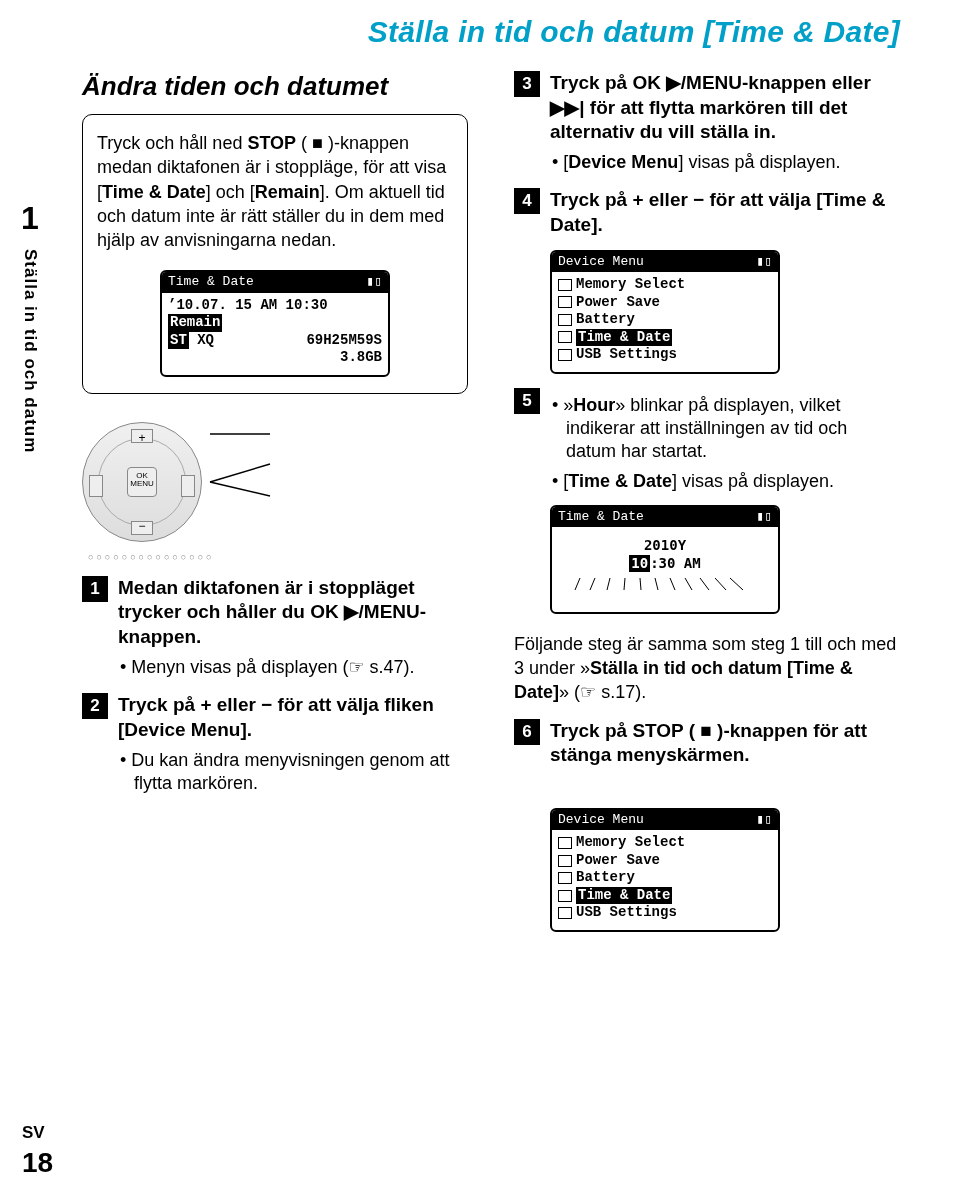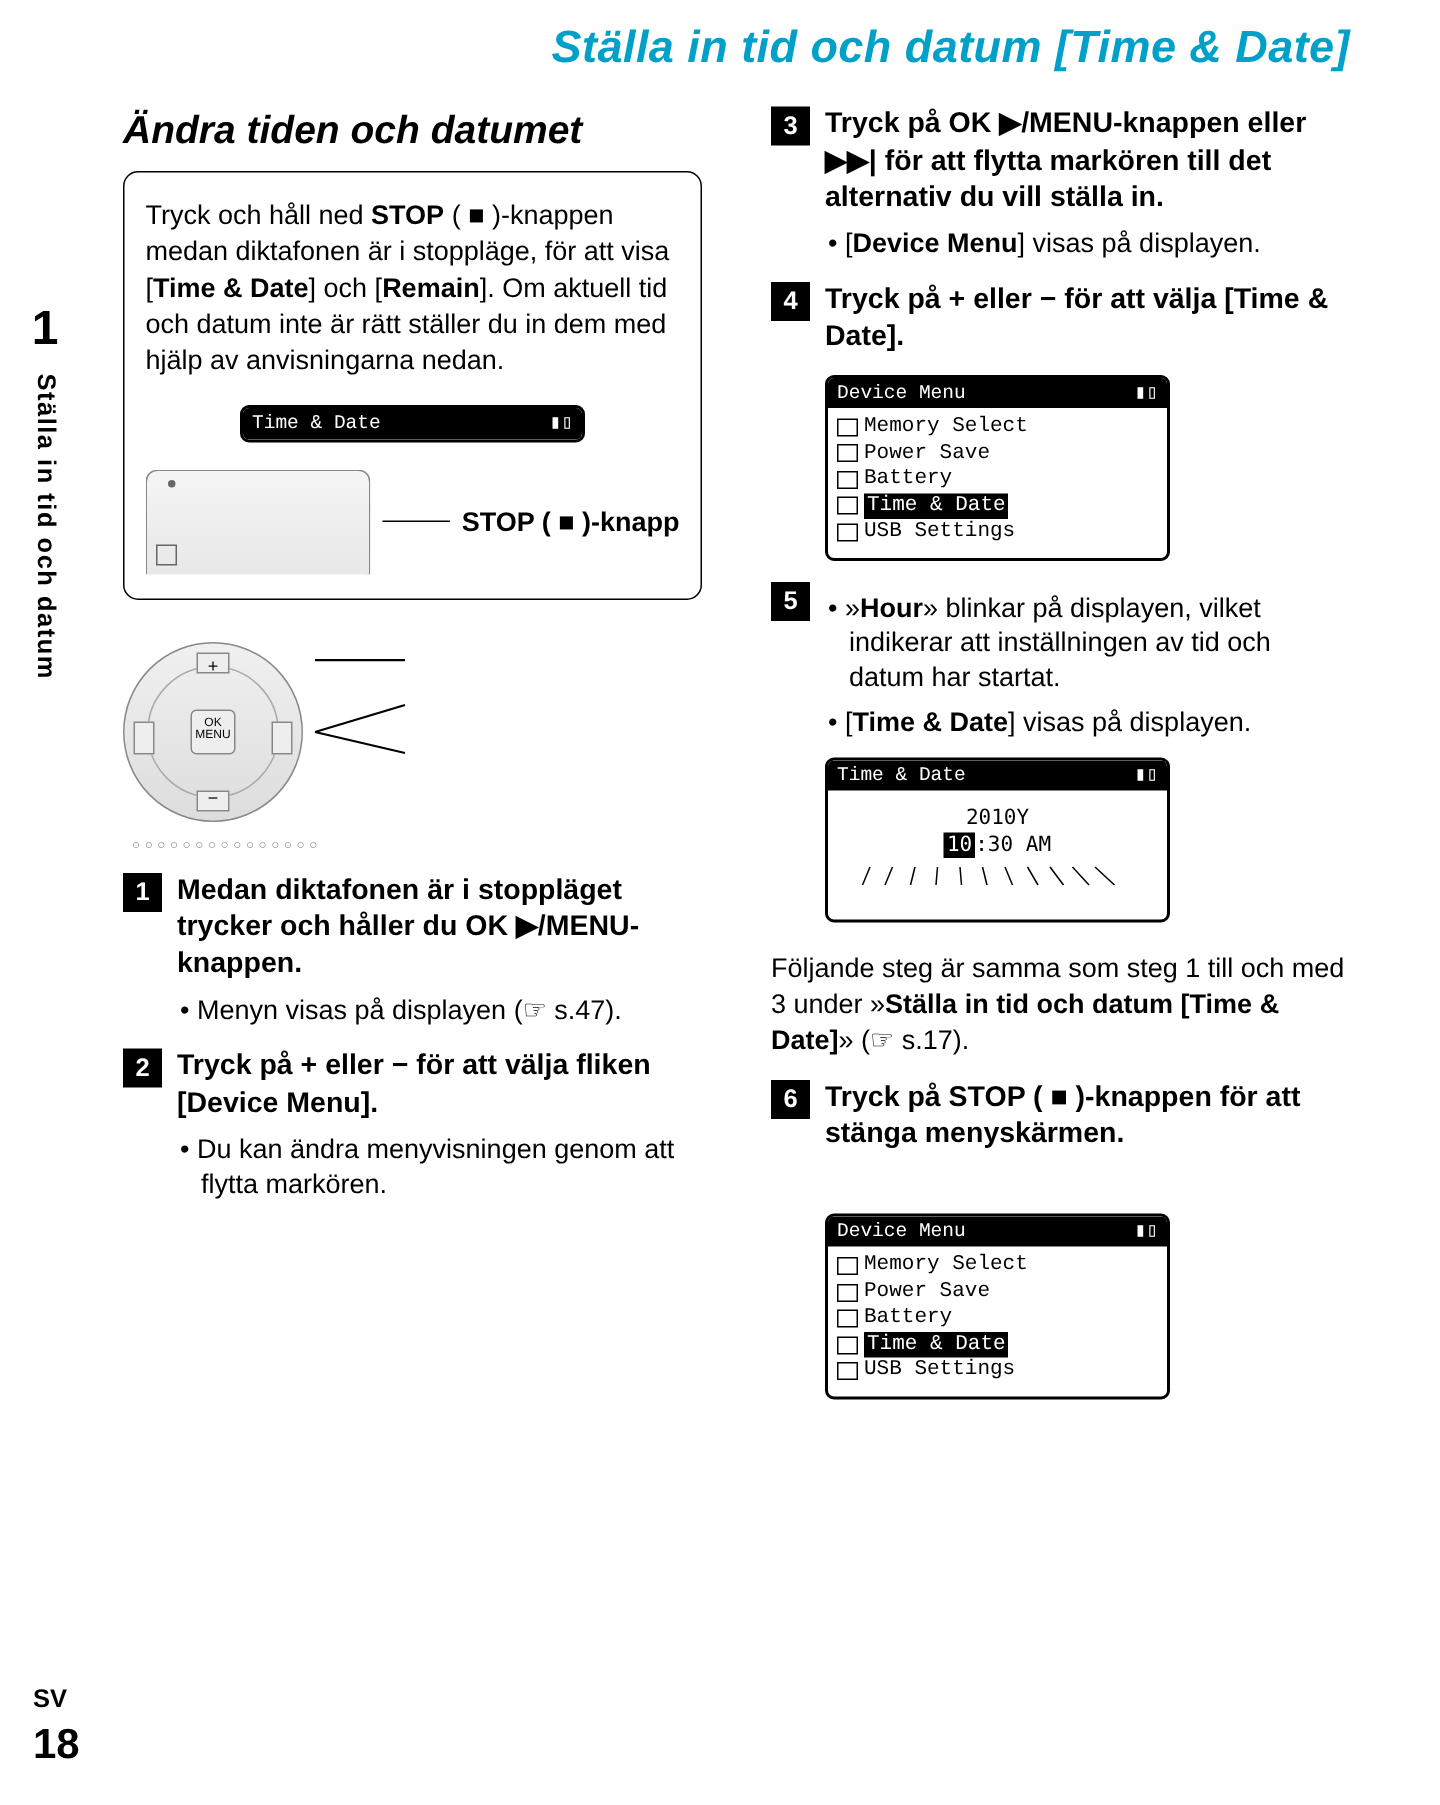--- a/index.html
+++ b/index.html
@@ -68,21 +68,21 @@
     overflow: hidden;
   }
   .lcd-top {
     background: #000;
     color: #fff;
     padding: 2px 6px;
     display: flex;
     justify-content: space-between;
     font-size: 13px;
   }
-  .lcd-body { padding: 4px 6px 8px; }
+  .lcd-body { padding: 4px 6px 8px; font-weight: bold; }
   .lcd-inv { background:#000; color:#fff; padding:0 2px; display:inline-block; }
   .lcd-row { display:flex; align-items:center; gap:4px; }
   .lcd-icon { width:14px; height:12px; border:1px solid #000; display:inline-block; }
   .callout-row {
     display: flex;
     align-items: center;
     gap: 8px;
     margin-top: 18px;
   }
   .callout-img {
@@ -183,29 +183,31 @@
     <div class="subheading">Ändra tiden och datumet</div>
 
     <div class="intro-box">
       <span>Tryck och håll ned </span><span class="bold">STOP</span><span> ( ■ )-knappen medan diktafonen är i stoppläge, för att visa [</span><span class="bold">Time &amp; Date</span><span>] och [</span><span class="bold">Remain</span><span>]. Om aktuell tid och datum inte är rätt ställer du in dem med hjälp av anvisningarna nedan.</span>
 
       <div class="lcd">
         <div class="lcd-top">
             <span>Time &amp; Date</span>
             <span>▮▯</span>
           </div>
-      </div>
-
-      <div class="callout-row">
-        <div class="callout-img">
-            <span class="callout-dot"></span>
-          </div>
-        <div class="callout-line-h"></div>
-        <div class="callout-label">STOP ( ■ )-knapp</div>
-      </div>
+        <div class="lcd-body">
+          <div>’10.07. 15 AM 10:30</div>
+          <div><span class="lcd-inv">Remain</span></div>
+          <div style="display:flex; justify-content:space-between;">
+            <span><span class="lcd-inv">ST</span> <span>XQ</span></span>
+            <span>69H25M59S</span>
+          </div>
+          <div style="text-align:right;">3.8GB</div>
+        </div>
+      </div>
+
     </div>
 
     <div class="dpad-row">
       <div class="dpad">
         <div class="cross"></div>
         <div class="arm t"></div>
           <div class="arm b"></div>
           <div class="arm l"></div>
           <div class="arm r"></div>
         <div class="plus">+</div>

